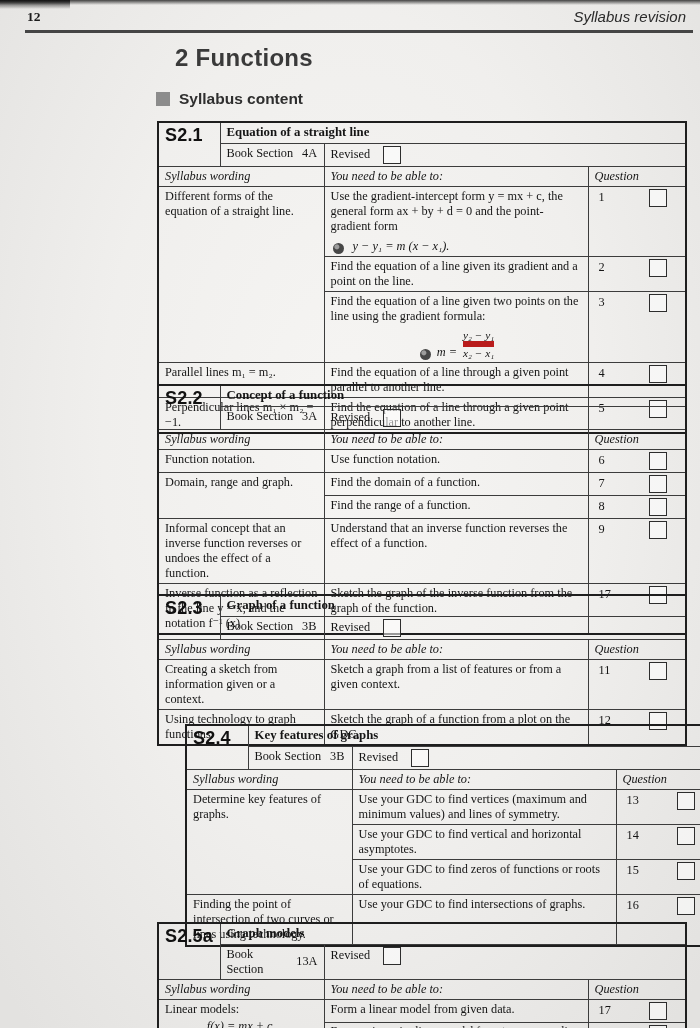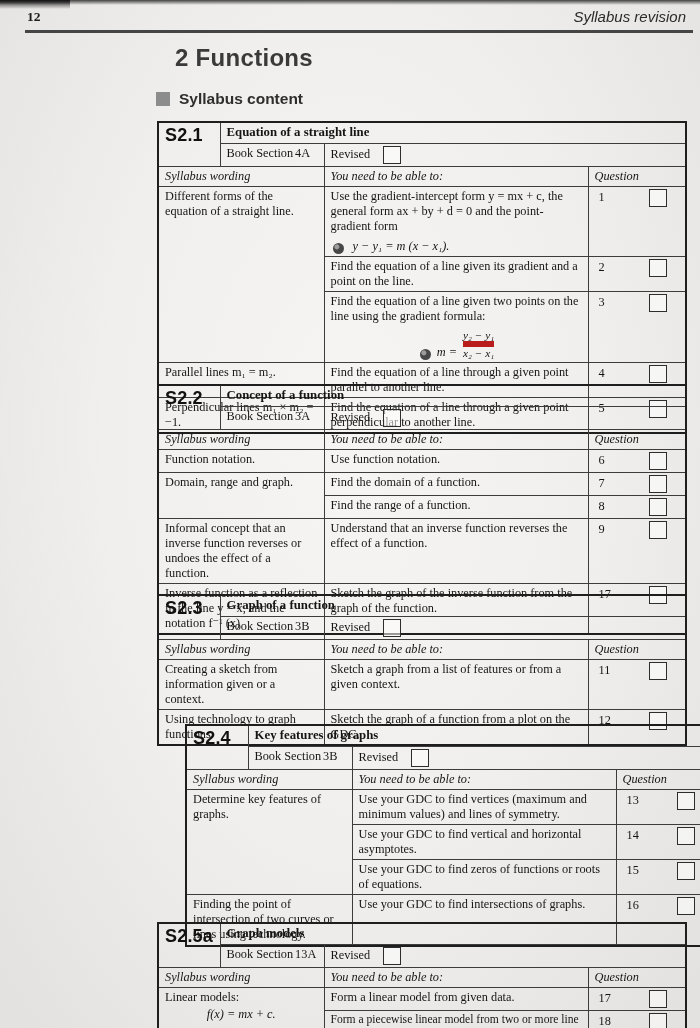--- a/index.html
+++ b/index.html
@@ -29,21 +29,21 @@
   
   .tbl-wrap{position:absolute;left:157px;}
   table.sy{border-collapse:collapse;width:528px;table-layout:fixed;
     font-size:12.3px;line-height:1.22;color:#151515;border:2px solid #1e1e1e;}
   table.sy td{border:1px solid #3c3c3c;padding:2px 6px;vertical-align:top;overflow:hidden;}
   td.code{font-family:"Liberation Sans",sans-serif;font-weight:bold;font-size:18px;
     vertical-align:middle;padding-left:7px;letter-spacing:.2px;color:#111;}
   td.ttl{font-weight:bold;text-align:left;vertical-align:middle;font-size:12.8px;}
   td.meta{vertical-align:middle;}
   .meta-inner{display:flex;align-items:center;}
-  .sec-code{margin-left:2px;}
+  .sec-code{margin-left:9px;}
   .cb{display:inline-block;width:16px;height:16px;border:1.7px solid #2d2d2d;
     background:rgba(255,255,255,.55);flex:none;}
   .rev-cb{margin-left:13px;}
   td.colhead{font-style:italic;vertical-align:middle;}
   td.qcell{vertical-align:middle;padding:2px 4px;}
   .qwrap{display:flex;align-items:center;justify-content:space-between;padding:0 12px 0 4px;}
   .fline{display:flex;align-items:flex-end;gap:9px;margin-top:5px;padding-left:2px;}
   .fline.center{justify-content:center;gap:6px;}
   .fb-icon{width:11px;height:11px;border-radius:50%;flex:none;
     background:radial-gradient(circle at 35% 35%, #9d9d9d 0, #9d9d9d 2px, #474747 3px);}

